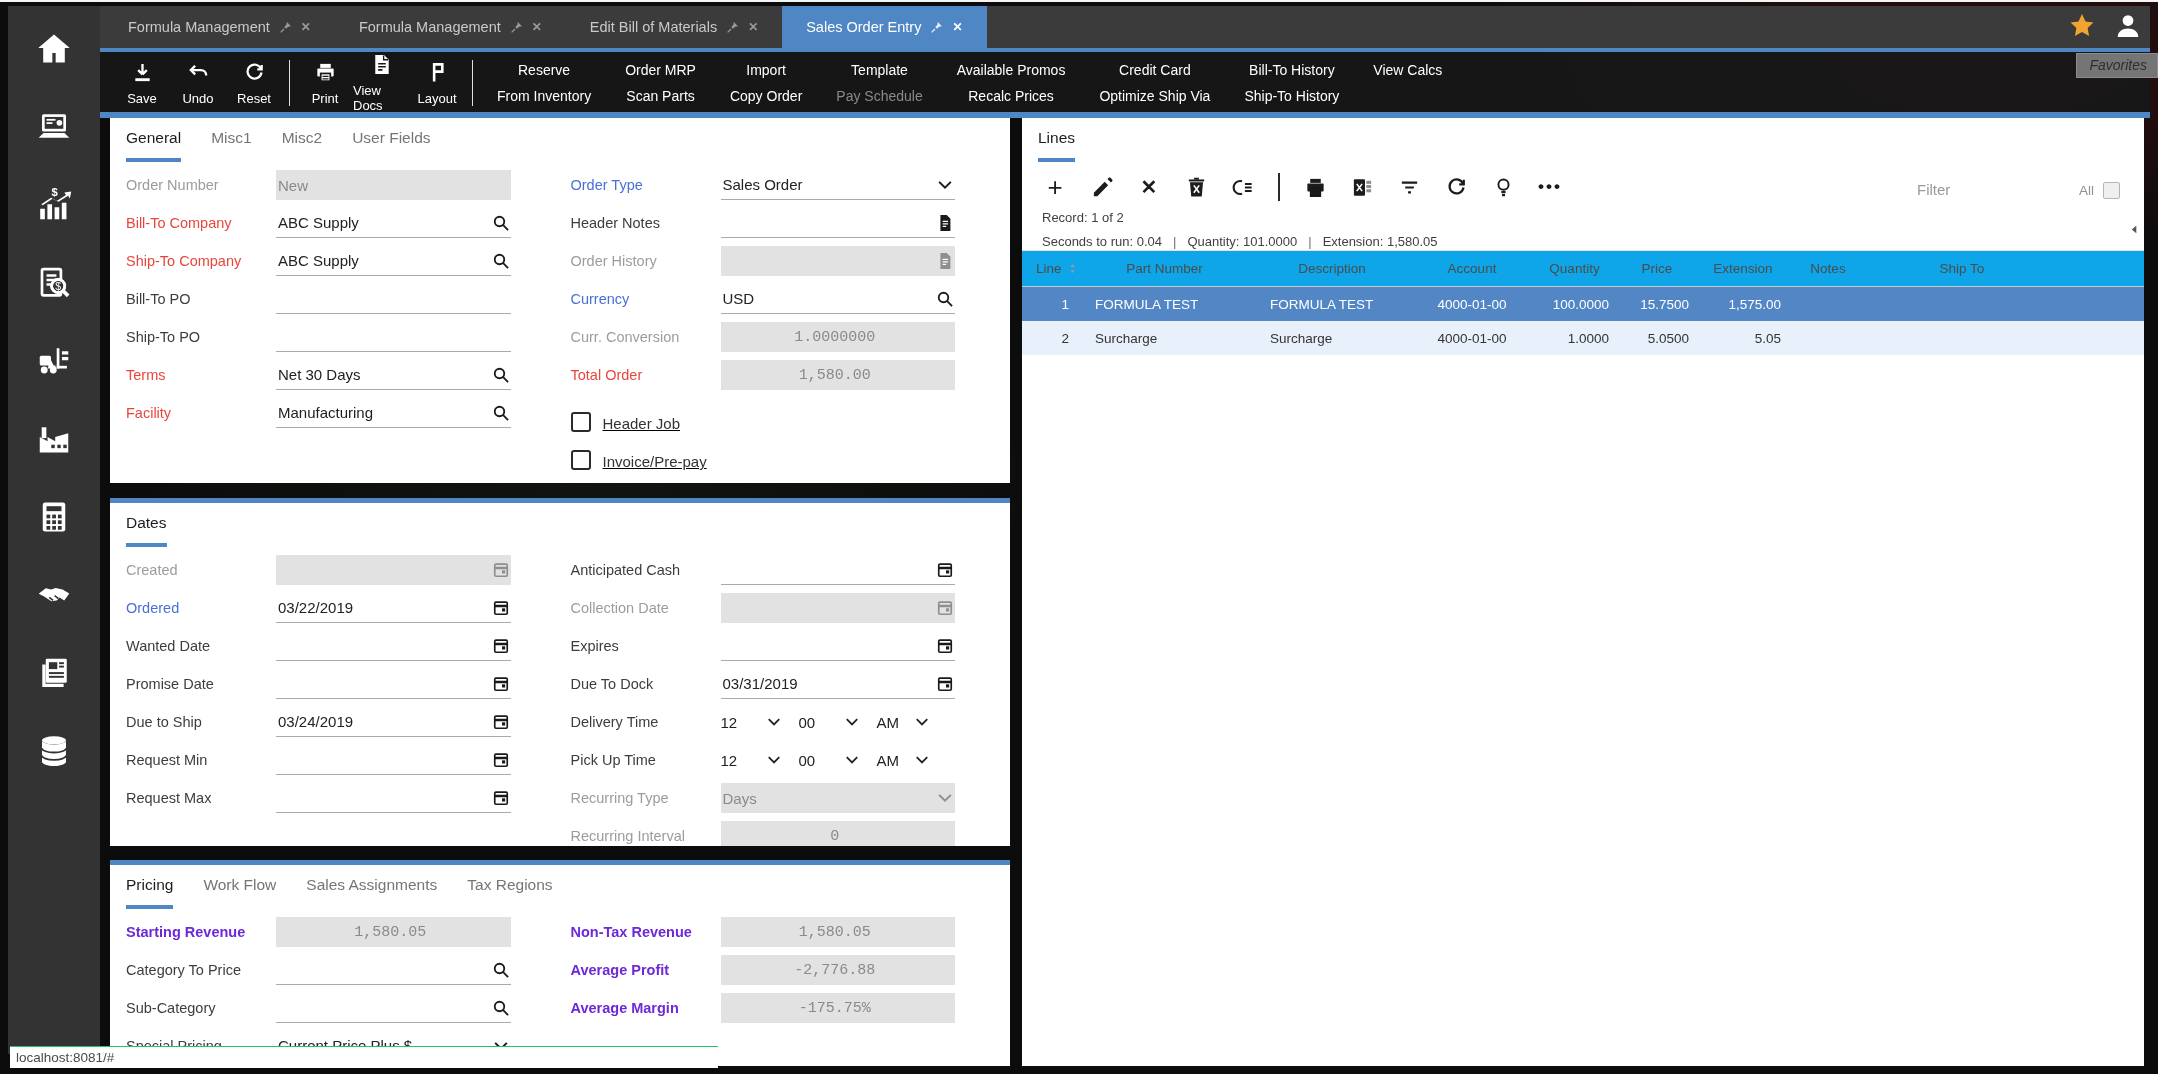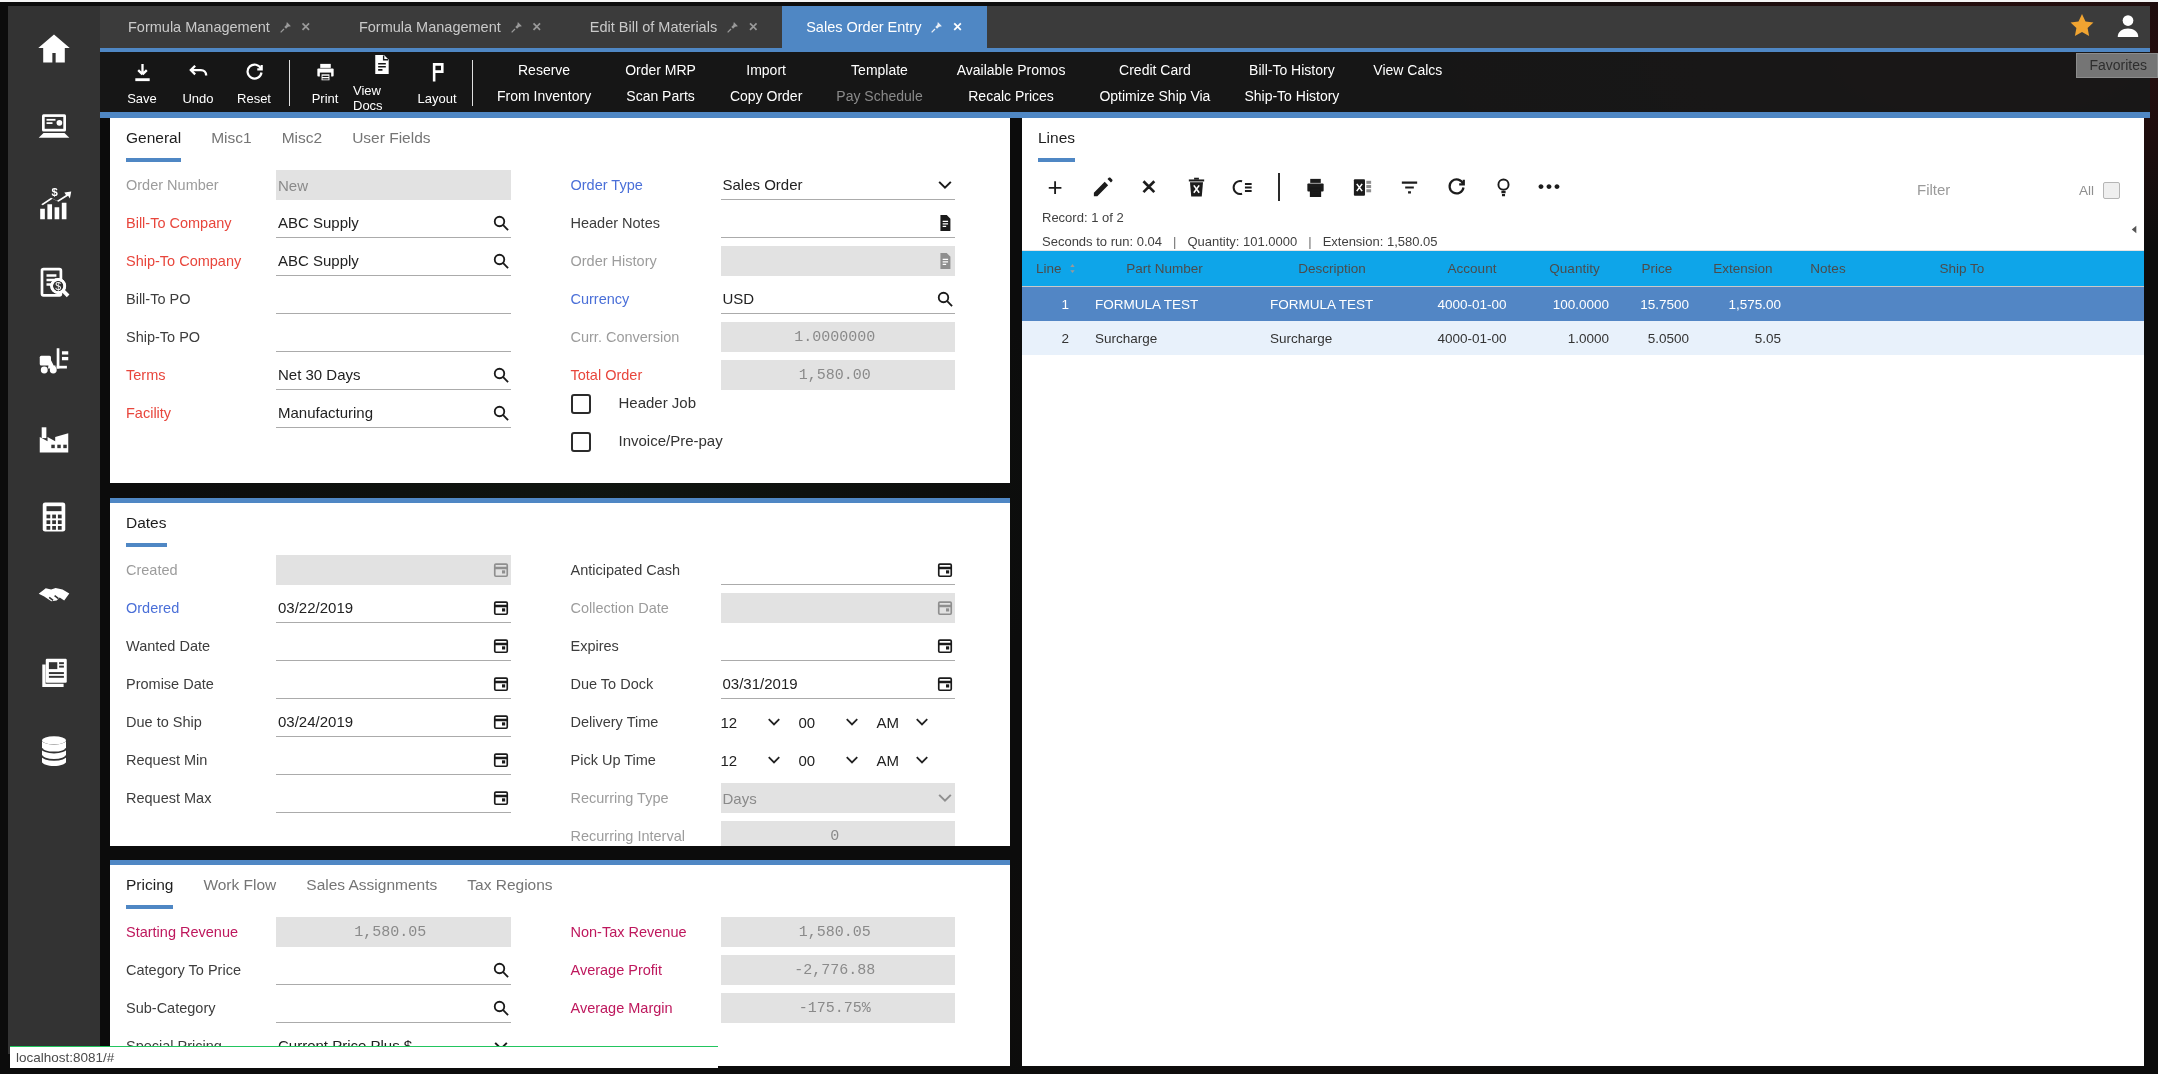--- a/index.html
+++ b/index.html
@@ -28,21 +28,21 @@
   .tab.active{background:#4f87c4;color:#fff;}
   .tab-ico{width:13px;height:13px;color:#9a9a9a;display:inline-flex;}
   .tab.active .tab-ico{color:#e8eef6;}
   .tab-ico svg{width:13px;height:13px;}
   .tab-close{font-size:12px;color:#9a9a9a;font-weight:bold;}
   .tab.active .tab-close{color:#fff;}
   .accentline{position:absolute;left:100px;top:48px;width:2050px;height:4px;background:#4f87c4;}
   .topright{position:absolute;right:16px;top:12px;display:flex;gap:18px;align-items:center;}
   .topright .hicon svg{width:28px;height:28px;}
   .tooltip{position:absolute;right:0;top:53px;background:#757575;color:#2e2e2e;font-size:14px;
-    padding:3px 10px 4px 12px;z-index:60;border:1px solid #8c8c8c;}
+    padding:3px 10px 4px 12px;z-index:60;border:1px solid #8c8c8c;font-style:italic;}
 
   
   .toolbar{position:absolute;left:100px;top:52px;width:2050px;height:62px;background:rgba(24,24,24,.92);
     display:flex;align-items:center;color:#fff;padding-left:14px;}
   .tbtn{width:56px;display:flex;flex-direction:column;align-items:center;gap:4px;font-size:13px;cursor:default;}
   .tbtn svg{width:23px;height:23px;}
   .tb-sep{width:1px;height:46px;background:#e0e0e0;margin:0 7px;}
   .menu-col{display:flex;flex-direction:column;justify-content:center;gap:10px;margin:0 17px;
     font-size:14px;text-align:center;}
   .menu-item{white-space:nowrap;cursor:default;}
@@ -61,30 +61,30 @@
   .ctabs{display:flex;gap:30px;padding:11px 0 0 16px;height:44px;}
   .ctab{font-size:15.5px;color:#757575;padding-bottom:7px;cursor:default;white-space:nowrap;}
   .ctab.active{color:#1d1d1d;border-bottom:4px solid #4f87c4;}
 
   .fcols{display:grid;grid-template-columns:1fr 1fr;column-gap:60px;padding:4px 55px 0 16px;}
   .frow{display:grid;grid-template-columns:150px 1fr;align-items:center;height:38px;}
   .flabel{font-size:14.5px;color:#3d3d3d;padding-right:6px;white-space:nowrap;}
   .flabel.required{color:#e8463c;}
   .flabel.modified{color:#4a6fd8;}
   .flabel.disabled{color:#9c9c9c;}
-  .flabel.salmon{color:#be185d;}
+  .flabel.salmon{color:#6d28d9;font-weight:bold;}
   .fctl{position:relative;height:30px;display:flex;align-items:center;color:#1a1a1a;}
   .fctl.underline{border-bottom:1px solid #ababab;}
   .fctl.disabled{background:#e2e2e2;color:#8f8f8f;}
   .fval{flex:1;font-size:15px;color:#222;padding-left:2px;white-space:nowrap;overflow:hidden;}
   .fctl.disabled .fval{color:#8a8a8a;}
   .fval.right{text-align:center;padding-right:8px;font-family:Liberation Mono, monospace;}
   .ficon{width:24px;display:flex;justify-content:flex-end;align-items:center;}
   .ficon svg{width:20px;height:20px;}
-  .cbrow{grid-column:1/3;display:flex;align-items:flex-start;gap:28px;height:38px;}
+  .cbrow{grid-column:1/3;display:flex;align-items:flex-end;gap:12px;height:38px;text-decoration:underline;}
   .cbox{width:20px;height:20px;border:2px solid #2b2b2b;border-radius:3px;background:#fff;}
   .cblabel{font-size:15px;color:#333;}
   .timectl{display:flex;gap:16px;align-items:center;height:30px;flex:1;}
   .tsel{display:flex;align-items:center;justify-content:space-between;font-size:15px;color:#222;}
   .tsel .ficon{width:18px;}
   .tsel.w1{width:62px;} .tsel.w2{width:62px;} .tsel.w3{width:54px;}
 
   
   .lines-toolbar{display:flex;align-items:center;gap:21px;padding:8px 0 0 20px;height:42px;color:#1c1c1c;}
   .lt-icon{width:26px;height:26px;display:flex;align-items:center;justify-content:center;cursor:default;}

